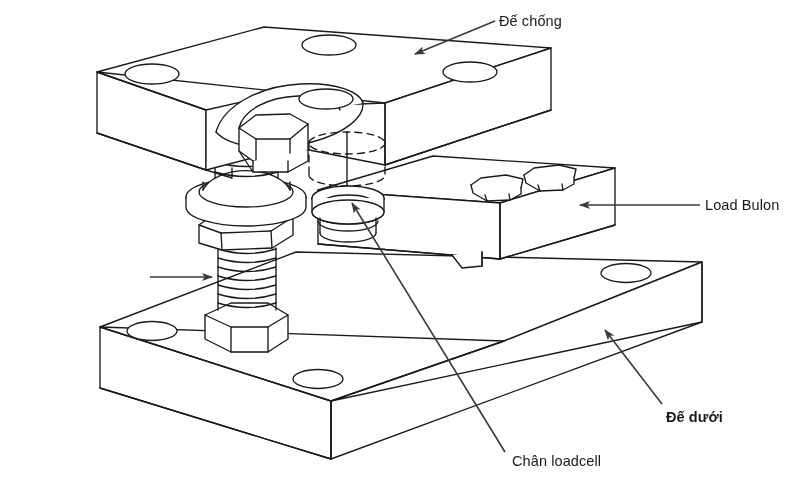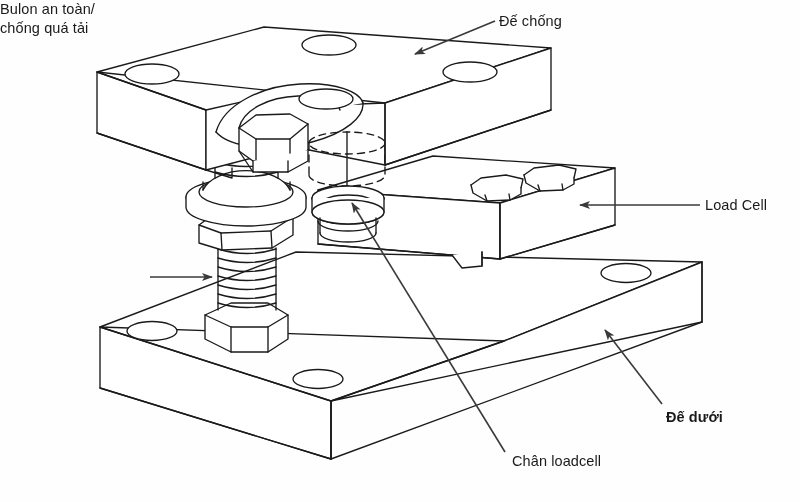--- a/index.html
+++ b/index.html
@@ -205,24 +205,20 @@
       <line x1="495" y1="21" x2="415" y2="54" marker-end="url(#arrowhead)"></line>
       <line x1="700" y1="205" x2="580" y2="205" marker-end="url(#arrowhead)"></line>
       <line x1="150" y1="277" x2="212" y2="277" marker-end="url(#arrowhead)"></line>
       <line x1="662" y1="404" x2="605" y2="330" marker-end="url(#arrowhead)"></line>
       <line x1="505" y1="452" x2="352" y2="203" marker-end="url(#arrowhead)"></line>
     </g>
   </svg>
 
   <div class="lbl" id="label-de-tren">Đế chống</div>
 
-  <div class="lbl" id="label-load-cell">Load Cell</div>
-
-  <div id="label-bulon">
-    <div class="lbl" style="position:static;">Bulon an toàn/</div>
-    <div class="lbl" style="position:static;">chống quá tải</div>
-  </div>
+  <div class="lbl" id="label-load-cell">Load Bulon</div>
+
 
   <div class="lbl" id="label-de-duoi">Đế dưới</div>
 
   <div class="lbl" id="label-chan">Chân loadcell</div>
 
 </div>
 
 </body></html>

